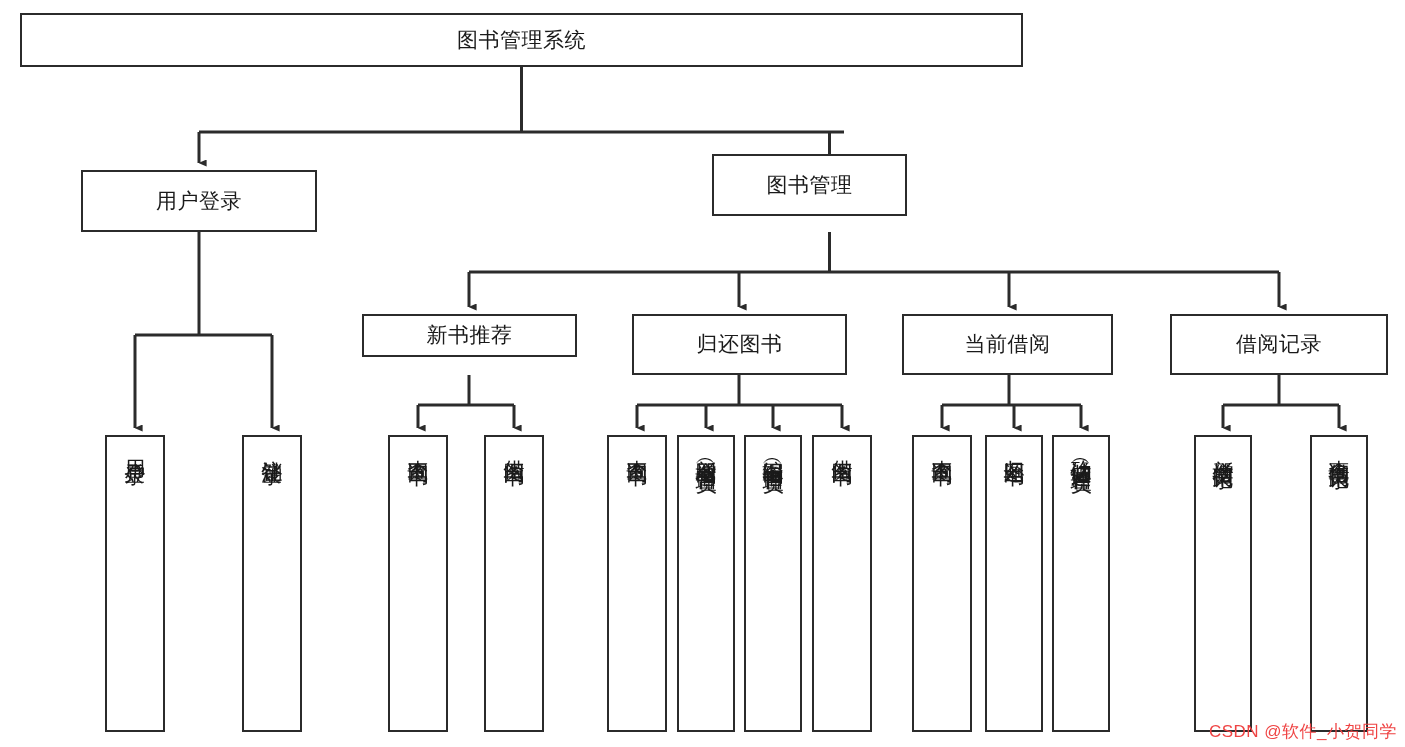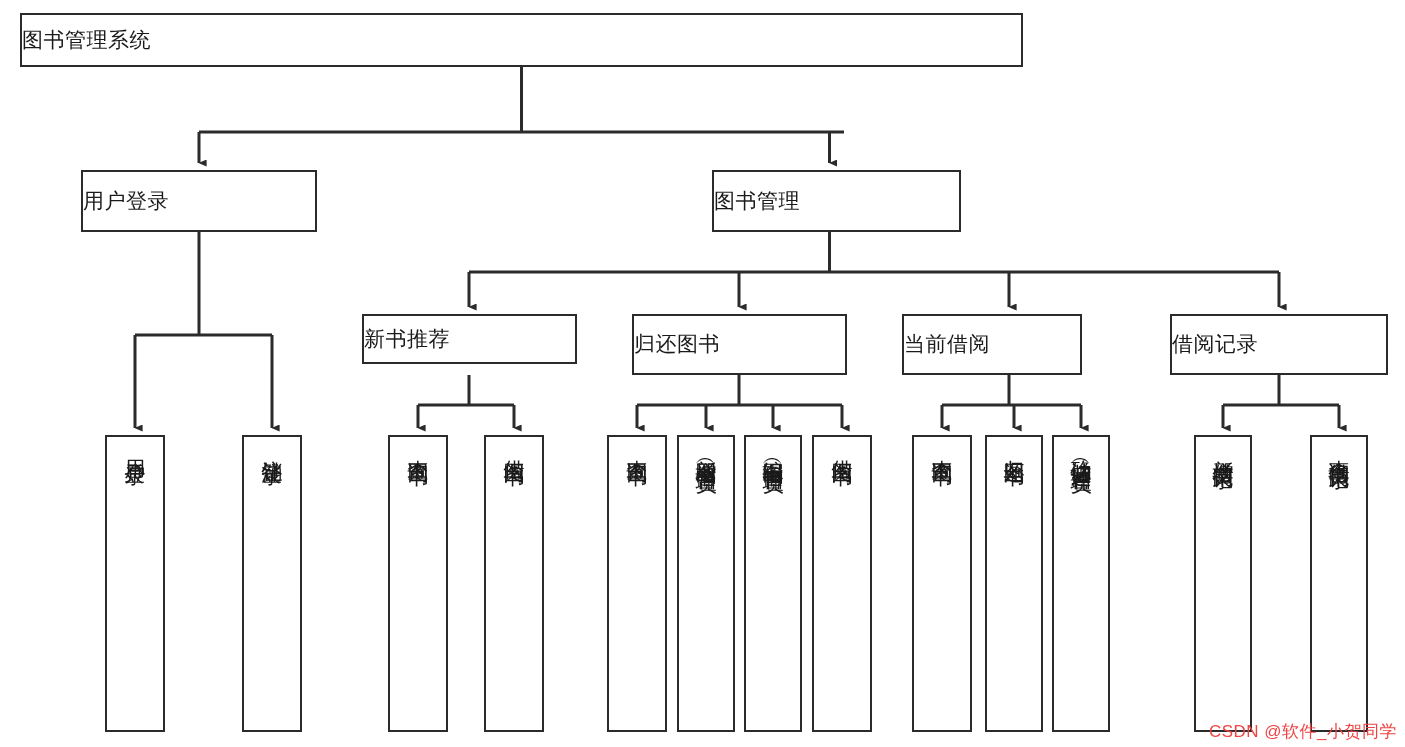--- a/index.html
+++ b/index.html
@@ -25,20 +25,21 @@
     height: 747px;
     pointer-events: none;
   }
   .node {
     position: absolute;
     box-sizing: border-box;
     background: #ffffff;
     border: 2px solid #2b2b2b;
     display: flex;
     align-items: center;
+    justify-content: center;
     color: #1a1a1a;
     z-index: 2;
   }
   .node-label {
     display: block;
     text-align: center;
     line-height: 1.18;
     white-space: pre;
   }
   .node.horiz .node-label {
@@ -124,31 +125,31 @@
     </g>
   </svg>
 
   <div class="node horiz" style="left: 20px; top: 13px; width: 1003px; height: 54px;">
     <span class="node-label">图书管理系统</span>
   </div>
 
   <div class="node horiz" style="left: 81px; top: 170px; width: 236px; height: 62px;">
     <span class="node-label">用户登录</span>
   </div>
-  <div class="node horiz" style="left: 712px; top: 170px; width: 249px; height: 62px;">
+  <div class="node horiz" style="left: 712px; top: 154px; width: 195px; height: 62px;">
     <span class="node-label">图书管理</span>
   </div>
 
-  <div class="node horiz" style="left: 362px; top: 314px; width: 215px; height: 50px;">
+  <div class="node horiz" style="left: 362px; top: 314px; width: 215px; height: 43px;">
     <span class="node-label">新书推荐</span>
   </div>
   <div class="node horiz" style="left: 632px; top: 314px; width: 215px; height: 61px;">
     <span class="node-label">归还图书</span>
   </div>
-  <div class="node horiz" style="left: 902px; top: 314px; width: 180px; height: 61px;">
+  <div class="node horiz" style="left: 902px; top: 314px; width: 211px; height: 61px;">
     <span class="node-label">当前借阅</span>
   </div>
   <div class="node horiz" style="left: 1170px; top: 314px; width: 218px; height: 61px;">
     <span class="node-label">借阅记录</span>
   </div>
 
   <div class="node vert" style="left: 105px; top: 435px; width: 60px; height: 297px;">
     <span class="node-label">用户登录</span>
   </div>
   <div class="node vert" style="left: 242px; top: 435px; width: 60px; height: 297px;">

